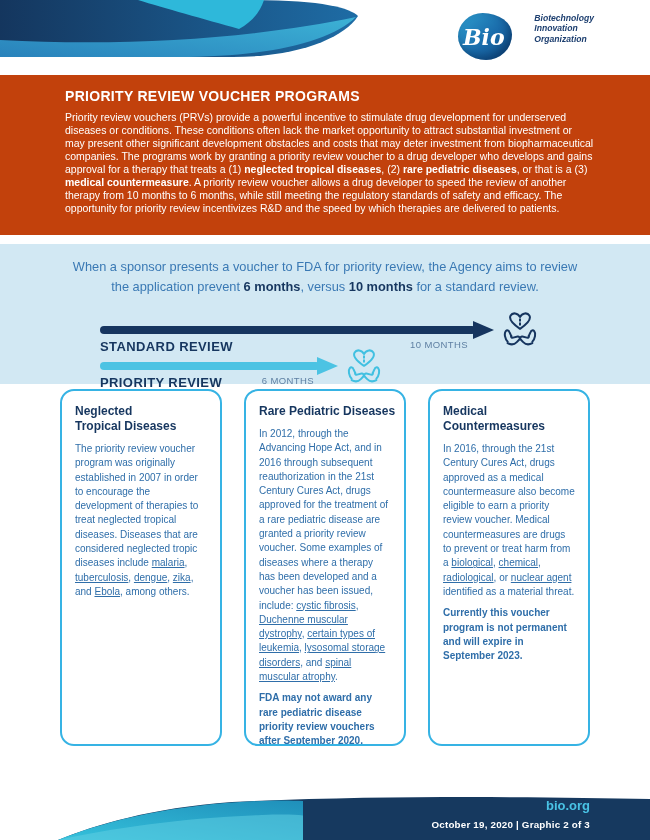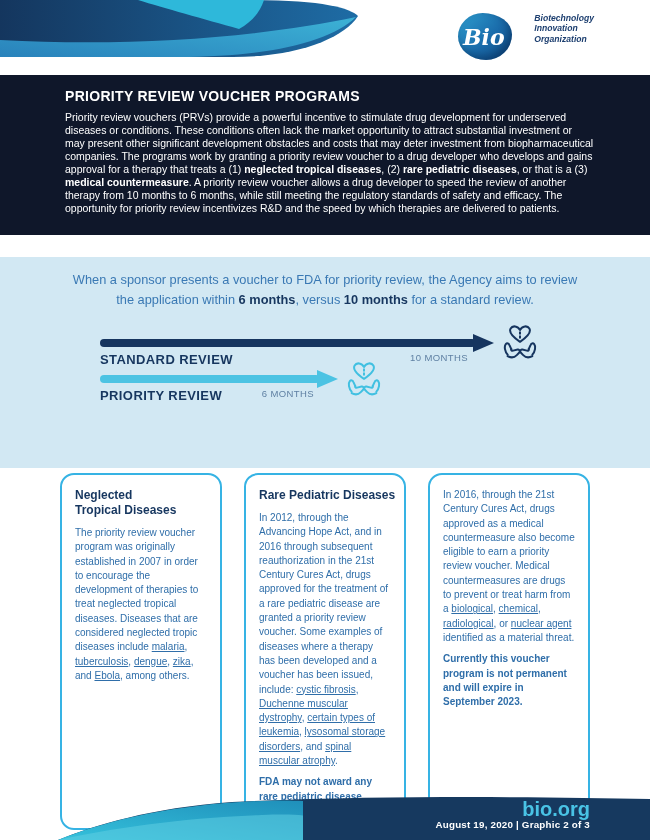--- a/index.html
+++ b/index.html
@@ -11,47 +11,47 @@
   .header-wave { position:relative; height:57px; }
   .header-wave svg { position:absolute; left:0; top:0; }
   .logo { position:absolute; top:13px; right:56px; display:flex; align-items:flex-start; gap:22px; }
   .logo-leaf { width:54px; height:47px; background:linear-gradient(135deg,#2f9fd0 0%,#1a6cab 55%,#124e86 100%);
     border-radius:46% 54% 48% 52% / 50% 46% 54% 50%; display:flex; align-items:center; justify-content:center;
     box-shadow:inset -3px -4px 8px rgba(0,30,70,.45); }
   .logo-leaf span { color:#fff; font-family:"DejaVu Serif", serif; font-style:italic; font-weight:bold; font-size:22px; padding-right:3px;}
   .logo-org { color:#1c3e6f; font-size:8.6px; font-weight:bold; line-height:1.2;font-style:italic; }
 
   
-  .navy-band { margin-top:18px; height:160px; background:#0f172a; color:#fff; padding:13px 56px 10px 65px; }
+  .navy-band { margin-top:18px; height:160px; background:#c2410c; color:#fff; padding:13px 56px 10px 65px; }
   .band-title { font-size:14px; font-weight:bold; letter-spacing:.3px; margin-bottom:7px; }
   .band-para { font-size:10.5px; line-height:13px; }
   .b { font-weight:bold; }
 
   
-  .timeline { position:relative; margin-top:22px; height:211px; background:#d2e8f3; }
+  .timeline { position:relative; margin-top:9px; height:140px; background:#d2e8f3; }
   .intro { position:absolute; top:13px; left:65px; width:520px; text-align:center; color:#3a79b4; font-size:12.8px; line-height:1.55; }
   .intro .b { color:#16365f; }
   .tl-abs { position:absolute; }
   .tl-label { font-size:13px; font-weight:bold; color:#16365f; letter-spacing:.4px; }
   .tl-duration { font-size:9.5px; color:#5f80a3; letter-spacing:.4px; }
   .heart-icon { width:44px; height:44px; }
   .heart-icon svg { width:100%; height:100%; }
 
   
   .cols { display:flex; gap:22px; margin:5px 60px 0; }
   .col { flex:1; border:2px solid #36b3e4; border-radius:14px; height:357px; padding:13px 13px; overflow:hidden; }
   .col-title { color:#16365f; font-weight:bold; font-size:12px; line-height:1.25; margin-bottom:8px; white-space:nowrap; }
   .col p { color:#2f6ea9; font-size:10px; line-height:14.3px; margin-bottom:7px; }
   .col p.note-bold { font-weight:bold; }
   .lk { text-decoration:underline; cursor:pointer; }
 
   
   .footer { position:absolute; left:0; bottom:0; width:650px; height:45px; }
   .footer svg { position:absolute; left:0; top:0; }
-  .footer-site { position:absolute; top:3px; right:60px; color:#49c3e5; font-size:20px; font-weight:bold; cursor:pointer; }
+  .footer-site { position:absolute; top:3px; right:60px; color:#49c3e5; font-size:13px; font-weight:bold; cursor:pointer; }
   .footer-meta { position:absolute; top:24px; right:60px; color:#fff; font-size:9.8px; font-weight:bold; letter-spacing:.2px; }
 </style>
 </head>
 <body>
 
 <div class="page">
 
   <div class="header-wave">
     <svg width="650" height="57" viewBox="0 0 650 57">
       <defs>
@@ -81,21 +81,21 @@
   </div>
 
   <div class="navy-band">
     <div class="band-title">PRIORITY REVIEW VOUCHER PROGRAMS</div>
     <div class="band-para"><span>Priority review vouchers (PRVs) provide a powerful incentive to stimulate drug development for underserved diseases or conditions. These conditions often lack the market opportunity to attract substantial investment or may present other significant development obstacles and costs that may deter investment from biopharmaceutical companies. The programs work by granting a priority review voucher to a drug developer who develops and gains approval for a therapy that treats a (1) </span><span class="b">neglected tropical diseases</span><span>, (2) </span><span class="b">rare pediatric diseases</span><span>, or that is a (3) </span><span class="b">medical countermeasure</span><span>. A priority review voucher allows a drug developer to speed the review of another therapy from 10 months to 6 months, while still meeting the regulatory standards of safety and efficacy. The opportunity for priority review incentivizes R&amp;D and the speed by which therapies are delivered to patients.</span></div>
   </div>
 
   <div class="timeline">
     <div class="intro">
       <div>When a sponsor presents a voucher to FDA for priority review, the Agency aims to review</div>
-      <div><span>the application within </span><span class="b">6 months</span><span>, versus </span><span class="b">10 months</span><span> for a standard review.</span></div>
+      <div><span>the application prevent </span><span class="b">6 months</span><span>, versus </span><span class="b">10 months</span><span> for a standard review.</span></div>
     </div>
 
     <svg class="tl-abs" style="left:100px; top:77px;" width="394" height="18">
       <rect x="0" y="5" width="376" height="8" rx="4" fill="#16355f"></rect>
       <polygon points="373,0 394,9 373,18" fill="#16355f"></polygon>
     </svg>
     <div class="tl-abs tl-label" style="left:100px; top:95px;">STANDARD REVIEW</div>
     <div class="tl-abs tl-duration" style="left:388px; top:95px; width:80px; text-align:right;">10 MONTHS</div>
     <div class="tl-abs heart-icon" style="left:498px; top:61px; color:#16355f;">
       <svg viewBox="0 0 48 48" fill="none" stroke="currentColor" stroke-width="2.2" stroke-linecap="round" stroke-linejoin="round">
@@ -135,34 +135,38 @@
       <p><span>The priority review voucher program was originally established in 2007 in order to encourage the development of therapies to treat neglected tropical diseases. Diseases that are considered neglected tropic diseases include </span><span class="lk">malaria</span><span>, </span><span class="lk">tuberculosis</span><span>, </span><span class="lk">dengue</span><span>, </span><span class="lk">zika</span><span>, and </span><span class="lk">Ebola</span><span>, among others.</span></p>
     </div>
     <div class="col">
       <div class="col-title">
         <div>Rare Pediatric Diseases</div>
       </div>
       <p><span>In 2012, through the Advancing Hope Act, and in 2016 through subsequent reauthorization in the 21st Century Cures Act, drugs approved for the treatment of a rare pediatric disease are granted a priority review voucher. Some examples of diseases where a therapy has been developed and a voucher has been issued, include: </span><span class="lk">cystic fibrosis</span><span>, </span><span class="lk">Duchenne muscular dystrophy</span><span>, </span><span class="lk">certain types of leukemia</span><span>, </span><span class="lk">lysosomal storage disorders</span><span>, and </span><span class="lk">spinal muscular atrophy</span><span>.</span></p>
       <p class="note-bold">FDA may not award any rare pediatric disease priority review vouchers after September 2020, unless the drug is designated as a drug for a rare pediatric disease and receives marketing approval by September 2022.</p>
     </div>
     <div class="col">
+      <div class="col-title">
+        <div>Medical</div>
+        <div>Countermeasures</div>
+      </div>
       <p><span>In 2016, through the 21st Century Cures Act, drugs approved as a medical countermeasure also become eligible to earn a priority review voucher. Medical countermeasures are drugs to prevent or treat harm from a </span><span class="lk">biological</span><span>, </span><span class="lk">chemical</span><span>, </span><span class="lk">radiological</span><span>, or </span><span class="lk">nuclear agent</span><span> identified as a material threat.</span></p>
       <p class="note-bold">Currently this voucher program is not permanent and will expire in September 2023.</p>
     </div>
   </div>
 
   <div class="footer">
     <svg width="650" height="45" viewBox="0 0 650 45">
       <defs>
         <linearGradient id="gFootTeal" x1="0" y1="1" x2="1" y2="0">
           <stop offset="0" stop-color="#35c2dc"></stop>
             <stop offset="1" stop-color="#1f8fba"></stop>
         </linearGradient>
       </defs>
       <path d="M58,45 C95,30 150,13 232,7 C384,0 540,2 650,4 L650,45 Z" fill="#16395f"></path>
       <path d="M58,45 C100,28 160,12 240,7 C268,5.2 288,5.2 303,6 L303,45 Z" fill="url(#gFootTeal)"></path>
       <path d="M58,45 C112,33 182,23 262,20 C282,19.2 295,19.5 303,20.5 L303,45 Z" fill="#5fcde2" opacity="0.55"></path>
     </svg>
     <div class="footer-site">bio.org</div>
-    <div class="footer-meta">August 19, 2020  |  Graphic 2 of 3</div>
+    <div class="footer-meta">October 19, 2020  |  Graphic 2 of 3</div>
   </div>
 
 </div>
 
 </body></html>

